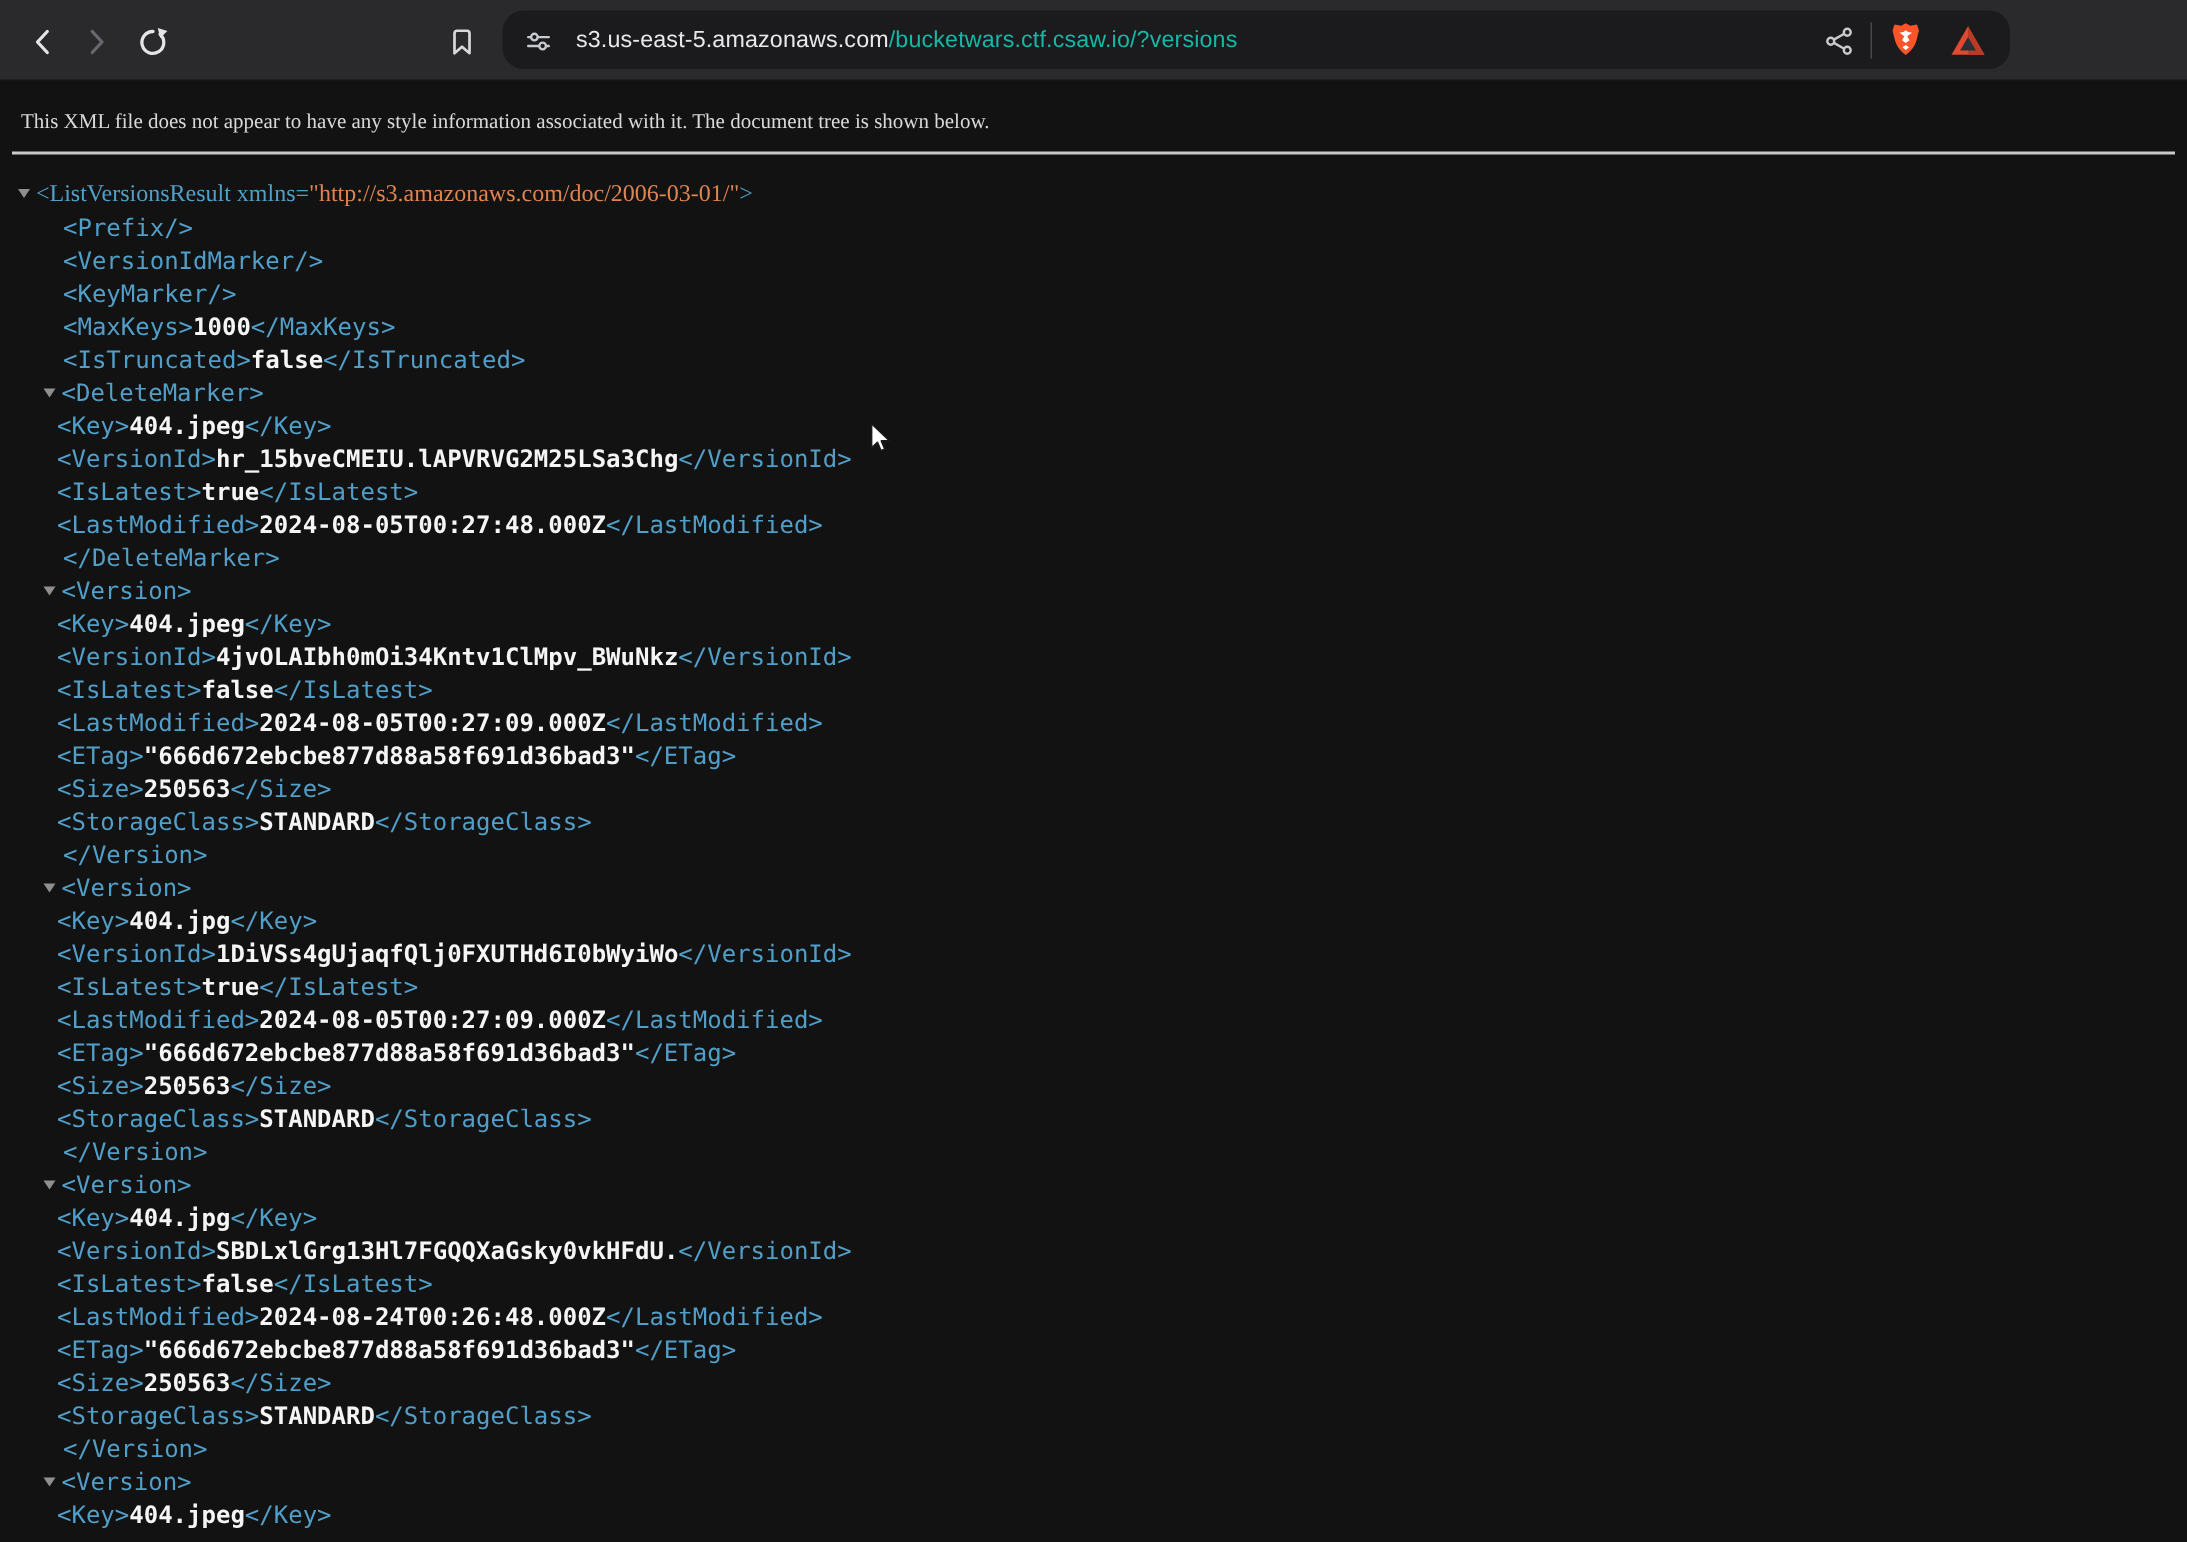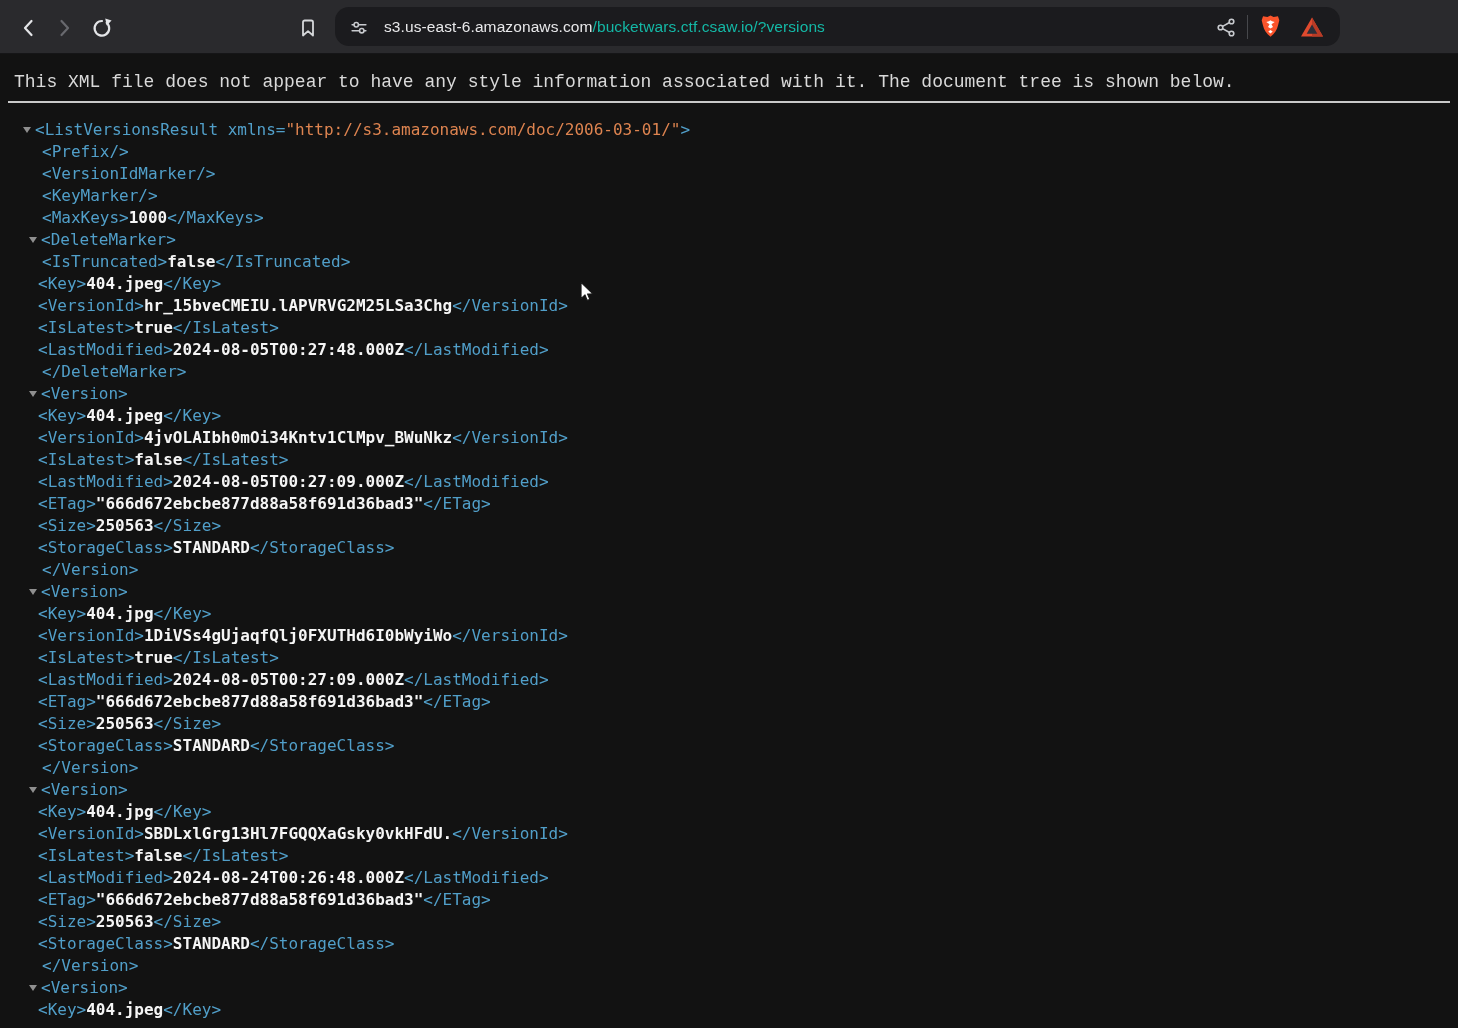--- a/index.html
+++ b/index.html
@@ -44,33 +44,33 @@
   .url-path   { color: #14b8a6; }
   .share-wrap { margin-right: 9px; }
   .omni-sep { width: 1px; height: 24px; background: #47484c; margin-right: 11px; flex: 0 0 auto; }
   .lion-wrap  { margin-right: 17px; }
   .bat-wrap   { margin-right: 15px; }
 
   
   .page { position: absolute; left: 0; top: 55px; width: 1458px; height: 973px; }
   .notice {
     margin: 16px 14px 0 14px;
-    font-family: Liberation Mono, monospace;
-    font-size: 18px; line-height: 22px;
+    font-family: Liberation Serif, serif;
+    font-size: 14px; line-height: 22px;
     color: var(--c-notice, #d9d9d9);
   }
   .rule { margin: 8px 8px 0 8px; height: 0; border-top: 2px solid #c9c9c9; }
 
   .tree {
     margin-top: 16px;
     font-family: "DejaVu Sans Mono", monospace;
     font-size: 16px;
   }
   .xline { height: 22px; line-height: 22px; white-space: pre; }
-  .i0 { padding-left: 36px; }
+  .i0 { padding-left: 25px; font-family: Liberation Serif, serif; }
   .i1 { padding-left: 42px; }
   .i2 { padding-left: 38px; }
   .tri {
     display: inline-block; width: 0; height: 0; vertical-align: 2px;
     border-left: 4.5px solid transparent; border-right: 4.5px solid transparent;
     border-top: 6.5px solid var(--c-expander, #8f8f8f);
     margin-left: -13px; margin-right: 4px;
   }
   .tk-tag    { color: var(--c-tag, #519fc9); }
   .tk-string { color: var(--c-string, #de8450); }
@@ -111,21 +111,21 @@
   <div class="omnibox">
     <span class="omni-icon tune-wrap">
       <svg width="22" height="22" viewBox="0 0 24 24">
         <line x1="4.5" y1="9.5" x2="19.5" y2="9.5" stroke="#c8cace" stroke-width="1.7" stroke-linecap="round"></line>
         <circle cx="9" cy="9.5" r="2.4" fill="#1b1b1e" stroke="#c8cace" stroke-width="1.7"></circle>
         <line x1="4.5" y1="16" x2="19.5" y2="16" stroke="#c8cace" stroke-width="1.7" stroke-linecap="round"></line>
         <circle cx="15" cy="16" r="2.4" fill="#1b1b1e" stroke="#c8cace" stroke-width="1.7"></circle>
       </svg>
     </span>
 
-    <span class="url-text"><span class="url-domain">s3.us-east-6.amazonaws.com</span><span class="url-path">/bucketwars.ctf.csaw.io/?versions</span></span>
+    <span class="url-text"><span class="url-domain">s3.us-east-5.amazonaws.com</span><span class="url-path">/bucketwars.ctf.csaw.io/?versions</span></span>
 
     <span class="omni-icon share-wrap">
       <svg width="24" height="24" viewBox="0 0 24 24">
         <circle cx="17.5" cy="6.5" r="2.3" fill="none" stroke="#c8cace" stroke-width="1.6"></circle>
         <circle cx="17.5" cy="18.5" r="2.3" fill="none" stroke="#c8cace" stroke-width="1.6"></circle>
         <circle cx="6.5" cy="12.5" r="2.3" fill="none" stroke="#c8cace" stroke-width="1.6"></circle>
         <line x1="8.6" y1="11.4" x2="15.5" y2="7.5" stroke="#c8cace" stroke-width="1.6"></line>
         <line x1="8.6" y1="13.6" x2="15.5" y2="17.5" stroke="#c8cace" stroke-width="1.6"></line>
       </svg>
     </span>
@@ -152,22 +152,22 @@
 
 <div class="page">
   <div class="notice">This XML file does not appear to have any style information associated with it. The document tree is shown below.</div>
   <div class="rule"></div>
   <div class="tree">
       <div class="xline i0"><span class="tri"></span><span class="tk-tag">&lt;ListVersionsResult xmlns=</span><span class="tk-string">"http://s3.amazonaws.com/doc/2006-03-01/"</span><span class="tk-tag">&gt;</span></div>
       <div class="xline i1"><span class="tk-tag">&lt;Prefix/&gt;</span></div>
       <div class="xline i1"><span class="tk-tag">&lt;VersionIdMarker/&gt;</span></div>
       <div class="xline i1"><span class="tk-tag">&lt;KeyMarker/&gt;</span></div>
       <div class="xline i1"><span class="tk-tag">&lt;MaxKeys&gt;</span><span class="tk-text">1000</span><span class="tk-tag">&lt;/MaxKeys&gt;</span></div>
+      <div class="xline i1"><span class="tk-tag">&lt;IsTruncated&gt;</span><span class="tk-text">false</span><span class="tk-tag">&lt;/IsTruncated&gt;</span></div>
       <div class="xline i1"><span class="tri"></span><span class="tk-tag">&lt;DeleteMarker&gt;</span></div>
-      <div class="xline i1"><span class="tk-tag">&lt;IsTruncated&gt;</span><span class="tk-text">false</span><span class="tk-tag">&lt;/IsTruncated&gt;</span></div>
       <div class="xline i2"><span class="tk-tag">&lt;Key&gt;</span><span class="tk-text">404.jpeg</span><span class="tk-tag">&lt;/Key&gt;</span></div>
       <div class="xline i2"><span class="tk-tag">&lt;VersionId&gt;</span><span class="tk-text">hr_15bveCMEIU.lAPVRVG2M25LSa3Chg</span><span class="tk-tag">&lt;/VersionId&gt;</span></div>
       <div class="xline i2"><span class="tk-tag">&lt;IsLatest&gt;</span><span class="tk-text">true</span><span class="tk-tag">&lt;/IsLatest&gt;</span></div>
       <div class="xline i2"><span class="tk-tag">&lt;LastModified&gt;</span><span class="tk-text">2024-08-05T00:27:48.000Z</span><span class="tk-tag">&lt;/LastModified&gt;</span></div>
       <div class="xline i1"><span class="tk-tag">&lt;/DeleteMarker&gt;</span></div>
       <div class="xline i1"><span class="tri"></span><span class="tk-tag">&lt;Version&gt;</span></div>
       <div class="xline i2"><span class="tk-tag">&lt;Key&gt;</span><span class="tk-text">404.jpeg</span><span class="tk-tag">&lt;/Key&gt;</span></div>
       <div class="xline i2"><span class="tk-tag">&lt;VersionId&gt;</span><span class="tk-text">4jvOLAIbh0mOi34Kntv1ClMpv_BWuNkz</span><span class="tk-tag">&lt;/VersionId&gt;</span></div>
       <div class="xline i2"><span class="tk-tag">&lt;IsLatest&gt;</span><span class="tk-text">false</span><span class="tk-tag">&lt;/IsLatest&gt;</span></div>
       <div class="xline i2"><span class="tk-tag">&lt;LastModified&gt;</span><span class="tk-text">2024-08-05T00:27:09.000Z</span><span class="tk-tag">&lt;/LastModified&gt;</span></div>

